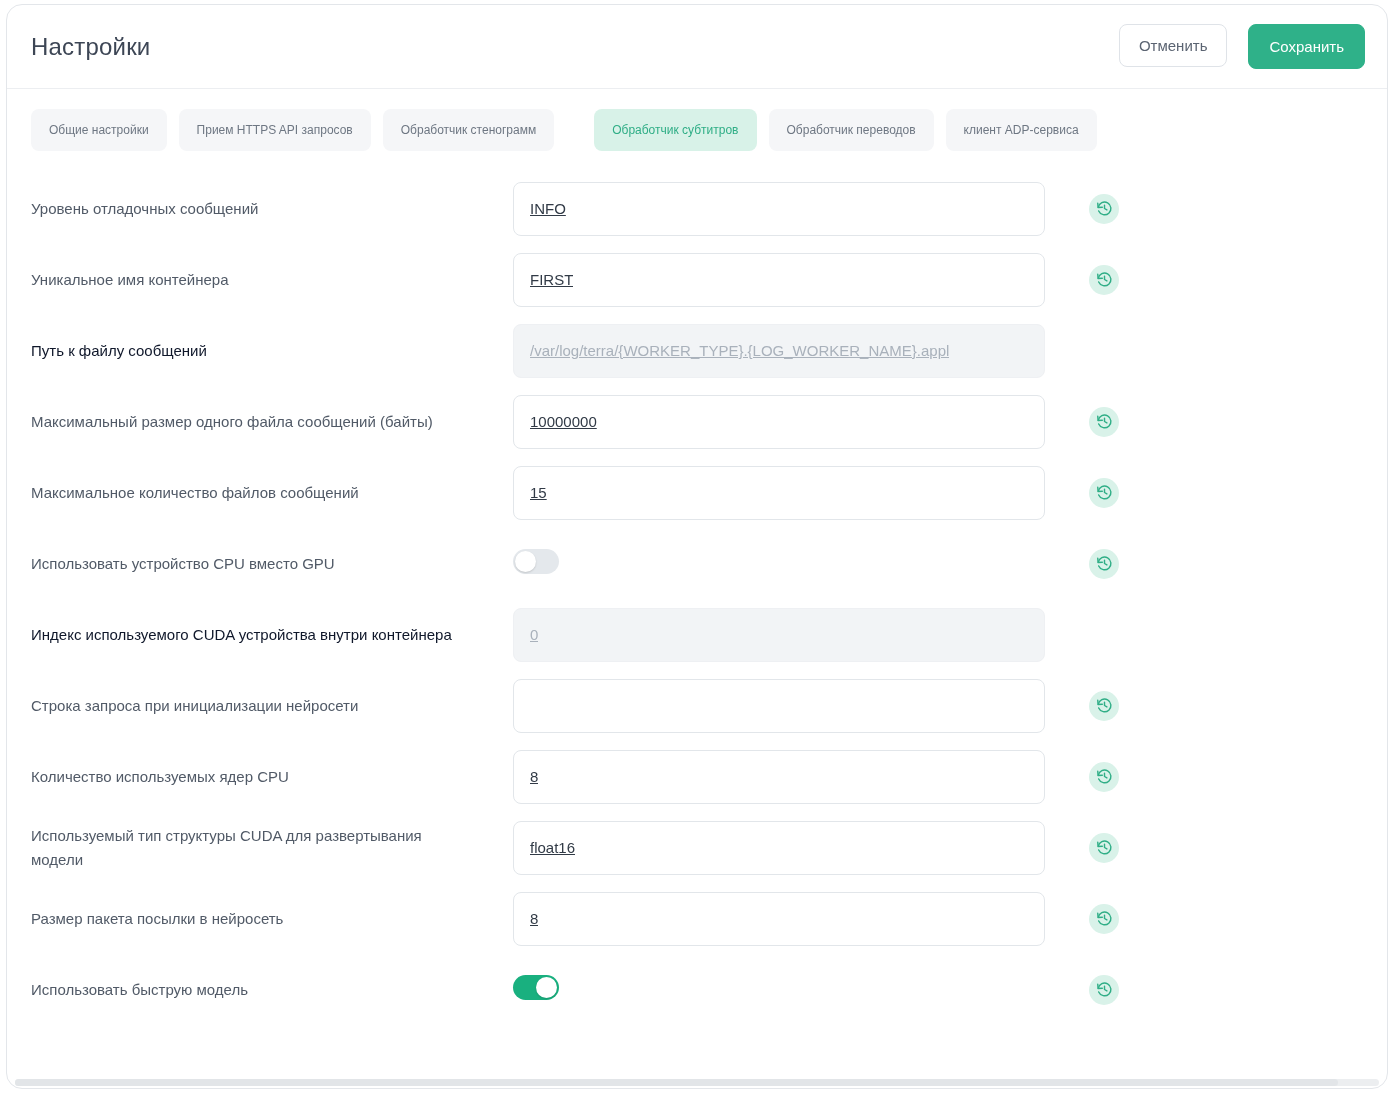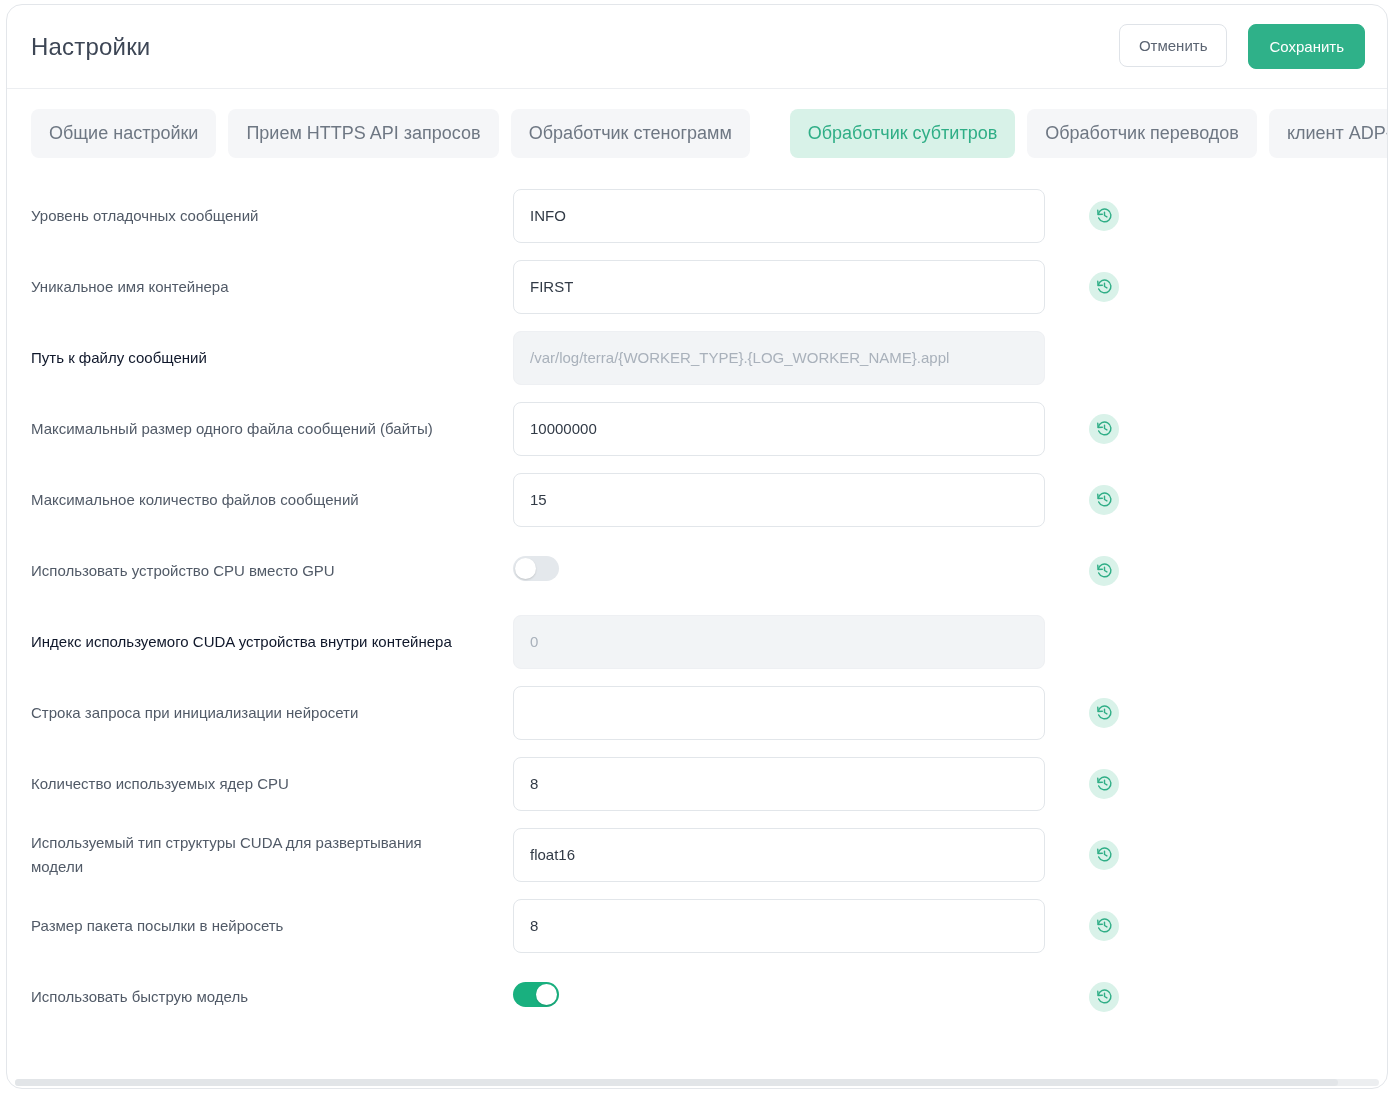--- a/index.html
+++ b/index.html
@@ -77,21 +77,21 @@
     align-items: center;
     gap: 12px;
     padding: 20px 24px 18px 24px;
     flex-wrap: nowrap;
   }
   .tab {
     background: #f5f6f8;
     color: #6e7783;
     border: none;
     border-radius: 8px;
-    font-size: 18px;
+    font-size: 12px;
     padding: 14px 18px;
     white-space: nowrap;
     cursor: pointer;
     font-family: "Liberation Sans", sans-serif;
   }
   .tab.active {
     background: #d8f2e8;
     color: #2fae86;
     margin-left: 28px;
   }
@@ -126,20 +126,21 @@
     border: 1px solid #e2e6ea;
     border-radius: 8px;
     background: #ffffff;
     display: flex;
     align-items: center;
     padding: 0 16px;
     font-size: 15px;
     color: #313a46;
     overflow: hidden;
     white-space: nowrap;
+    text-decoration: underline;
   }
   .field.disabled {
     background: #f2f4f6;
     border-color: #eef0f3;
     color: #a9b1bb;
   }
   .field .val { overflow: hidden; text-overflow: clip; white-space: nowrap; }
 
   
   .toggle {

